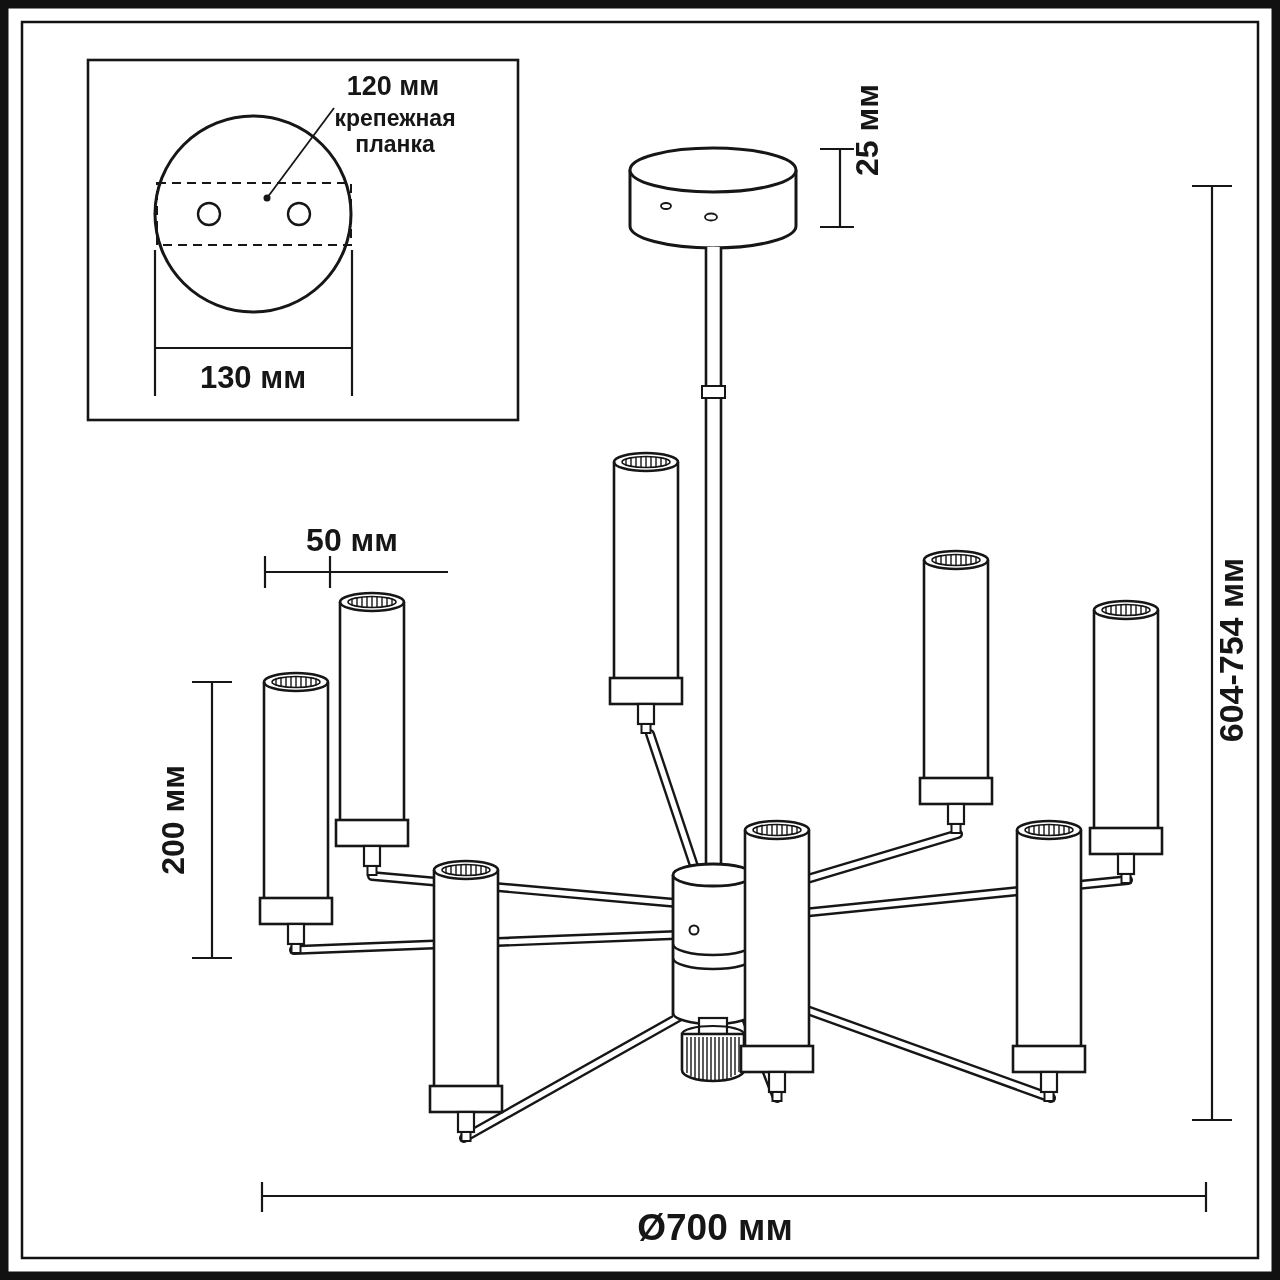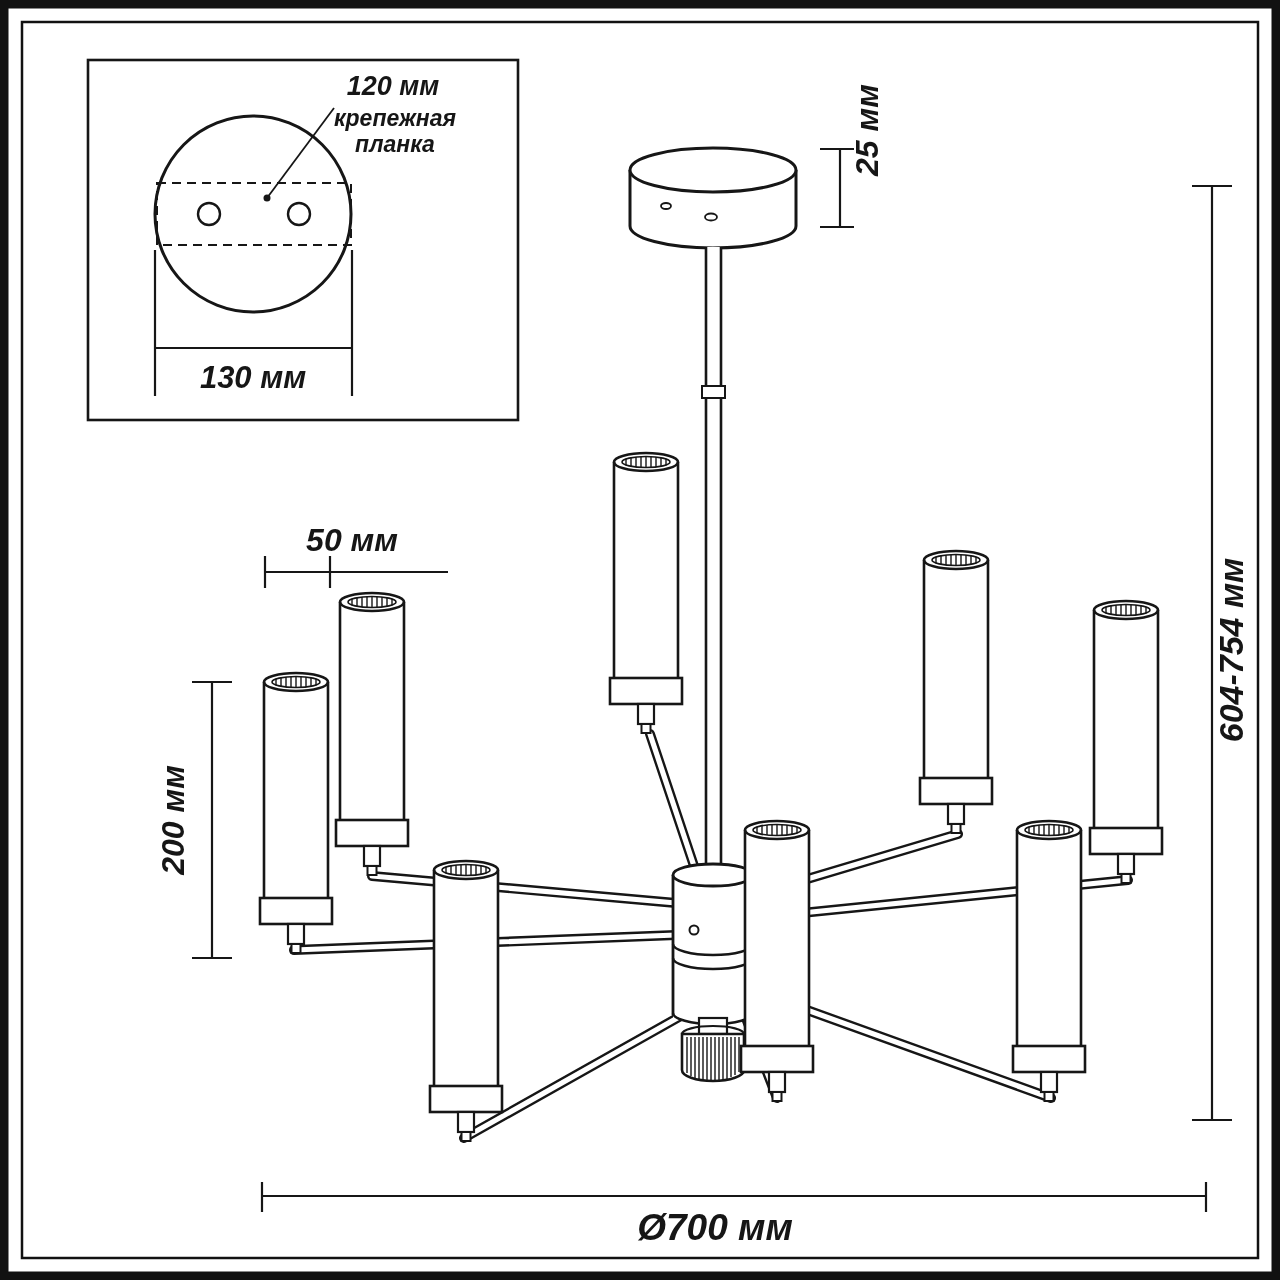--- a/index.html
+++ b/index.html
@@ -1,16 +1,16 @@
 <!DOCTYPE html>
 <html><head>
 <meta charset="utf-8">
 <style>
   html,body{margin:0;padding:0;background:#fff;}
-  .page{position:relative;width:1280px;height:1280px;background:#fff;overflow:hidden;font-style:italic;}
+  .page{position:relative;width:1280px;height:1280px;background:#fff;overflow:hidden;}
   svg{display:block;}
   .dim-text{font-family:"Liberation Sans","DejaVu Sans",sans-serif;font-weight:700;fill:#161616;}
   .fs36{font-size:37px}
   .fs34{font-size:34px}
   .fs32{font-size:32px}
   .fs31{font-size:31px}
   .fs27{font-size:27px}
   .fs23{font-size:23px}
 </style>
 </head>

